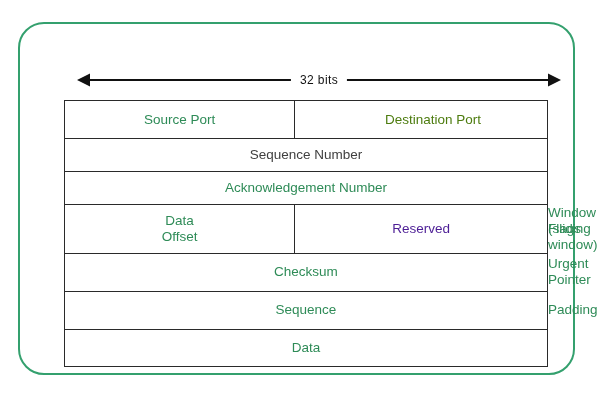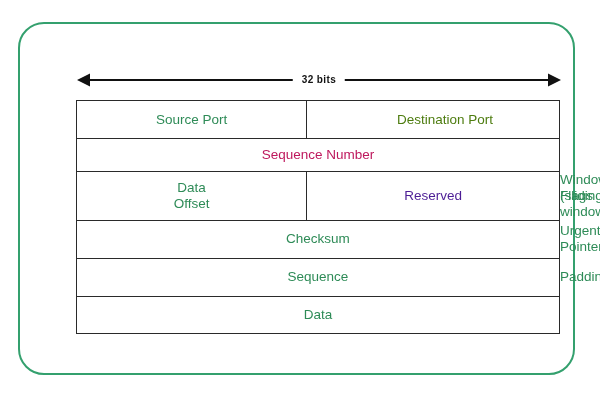--- a/index.html
+++ b/index.html
@@ -44,31 +44,31 @@
     height: 22px;
   }
   #bits-label {
     position: absolute;
     left: 50%;
     top: 50%;
     transform: translate(-50%, -50%);
     background: #ffffff;
     padding: 0 9px;
     color: #111111;
-    font-size: 10px;
-    font-weight: bold;
+    font-size: 12px;
+    font-weight: normal;
     letter-spacing: 0.4px;
     white-space: nowrap;
     line-height: 1;
   }
 
   
   #tcp-table {
     position: absolute;
-    left: 56px;
+    left: 44px;
     top: 76px;
     width: 484px;
     border-collapse: collapse;
     table-layout: fixed;
   }
   #tcp-table td {
     border: 1.6px solid #2a2a2a;
     color: #2e8b57;
     text-align: center;
     vertical-align: middle;
@@ -99,21 +99,24 @@
     <span id="bits-label" style="color: rgb(17, 17, 17);">32  bits</span>
   </div>
 
   <table id="tcp-table">
     <tbody>
       <tr class="row-tall">
         <td style="width: 50%; color: rgb(46, 139, 87); border-color: rgb(42, 42, 42);">Source Port</td>
         <td style="width: 50%; color: #4d7c0f; border-color: rgb(42, 42, 42); padding-left: 24px;">Destination Port</td>
       </tr>
       <tr class="row-mid">
-        <td colspan="2" style="color: #be185d; border-color: rgb(42, 42, 42);">Sequence Number</td>
+        <td colspan="2" style="color: #404040; border-color: rgb(42, 42, 42);">Sequence Number</td>
+      </tr>
+      <tr class="row-mid">
+        <td colspan="2" style="color: rgb(46, 139, 87); border-color: rgb(42, 42, 42);">Acknowledgement Number</td>
       </tr>
       <tr class="row-split">
         <td class="cell-2line" style="width: 16%; color: rgb(46, 139, 87); border-color: rgb(42, 42, 42);">Data
 Offset</td>
         <td class="cell-small" style="width: 18%; color: #4c1d95; border-color: rgb(42, 42, 42); margin-top: 33px;">Reserved</td>
         <td style="width: 16%; color: rgb(46, 139, 87); border-color: rgb(42, 42, 42);">Flags</td>
         <td style="width: 50%; color: rgb(46, 139, 87); border-color: rgb(42, 42, 42);">Window (sliding window)</td>
       </tr>
       <tr class="row-tall">
         <td colspan="3" style="color: rgb(46, 139, 87); border-color: rgb(42, 42, 42); margin-top: 6px;">Checksum</td>

